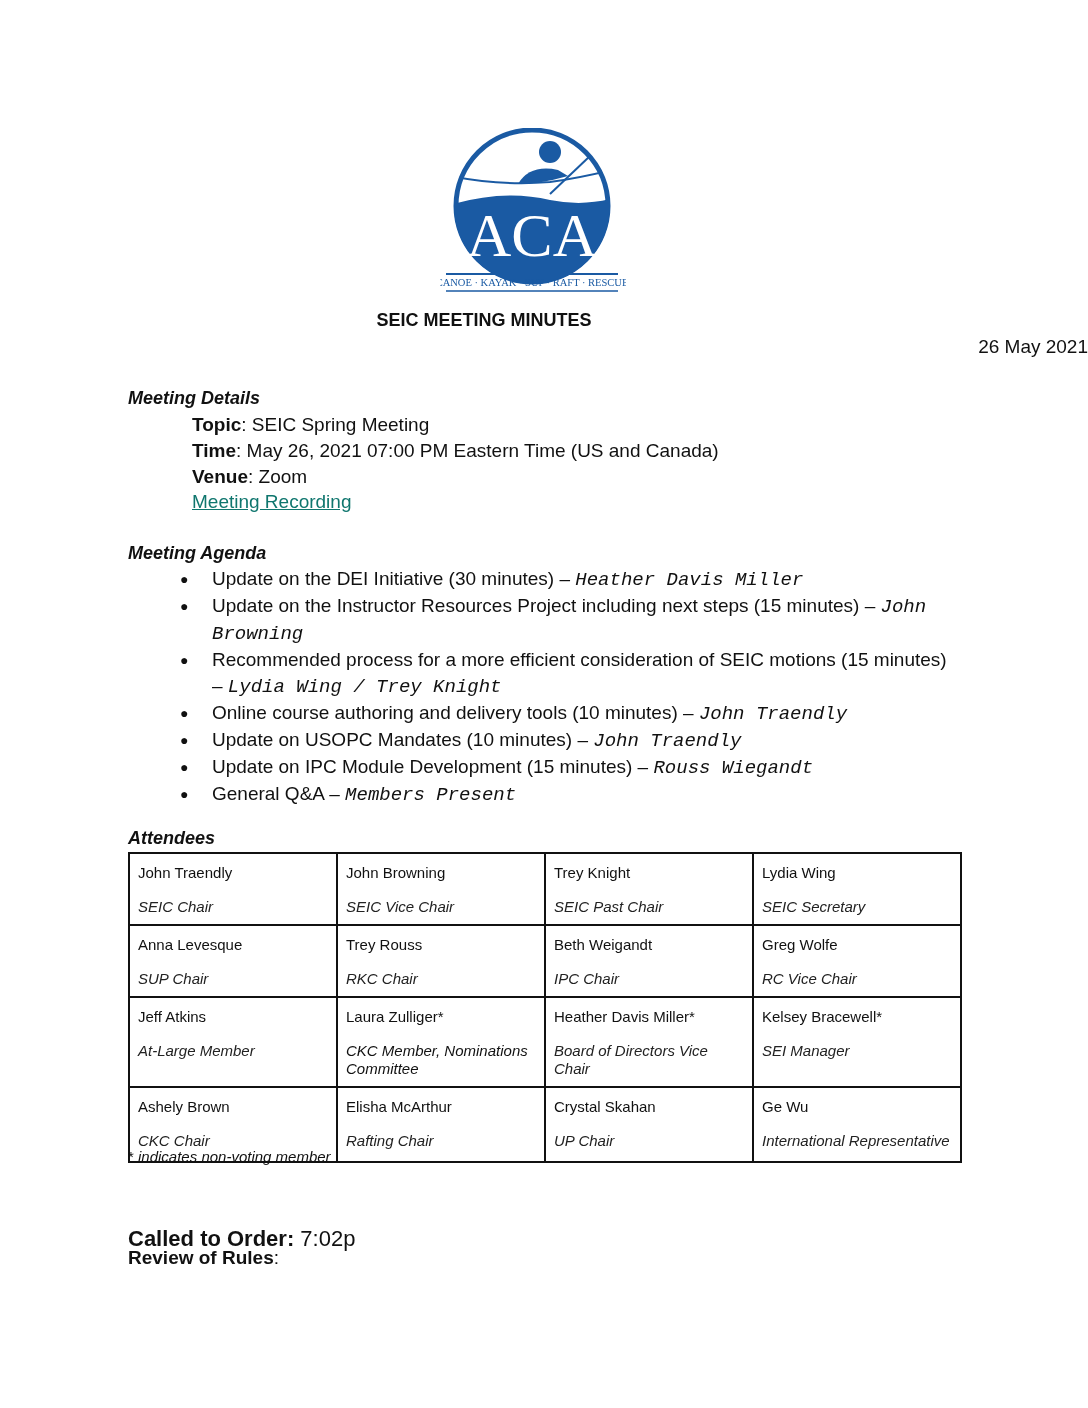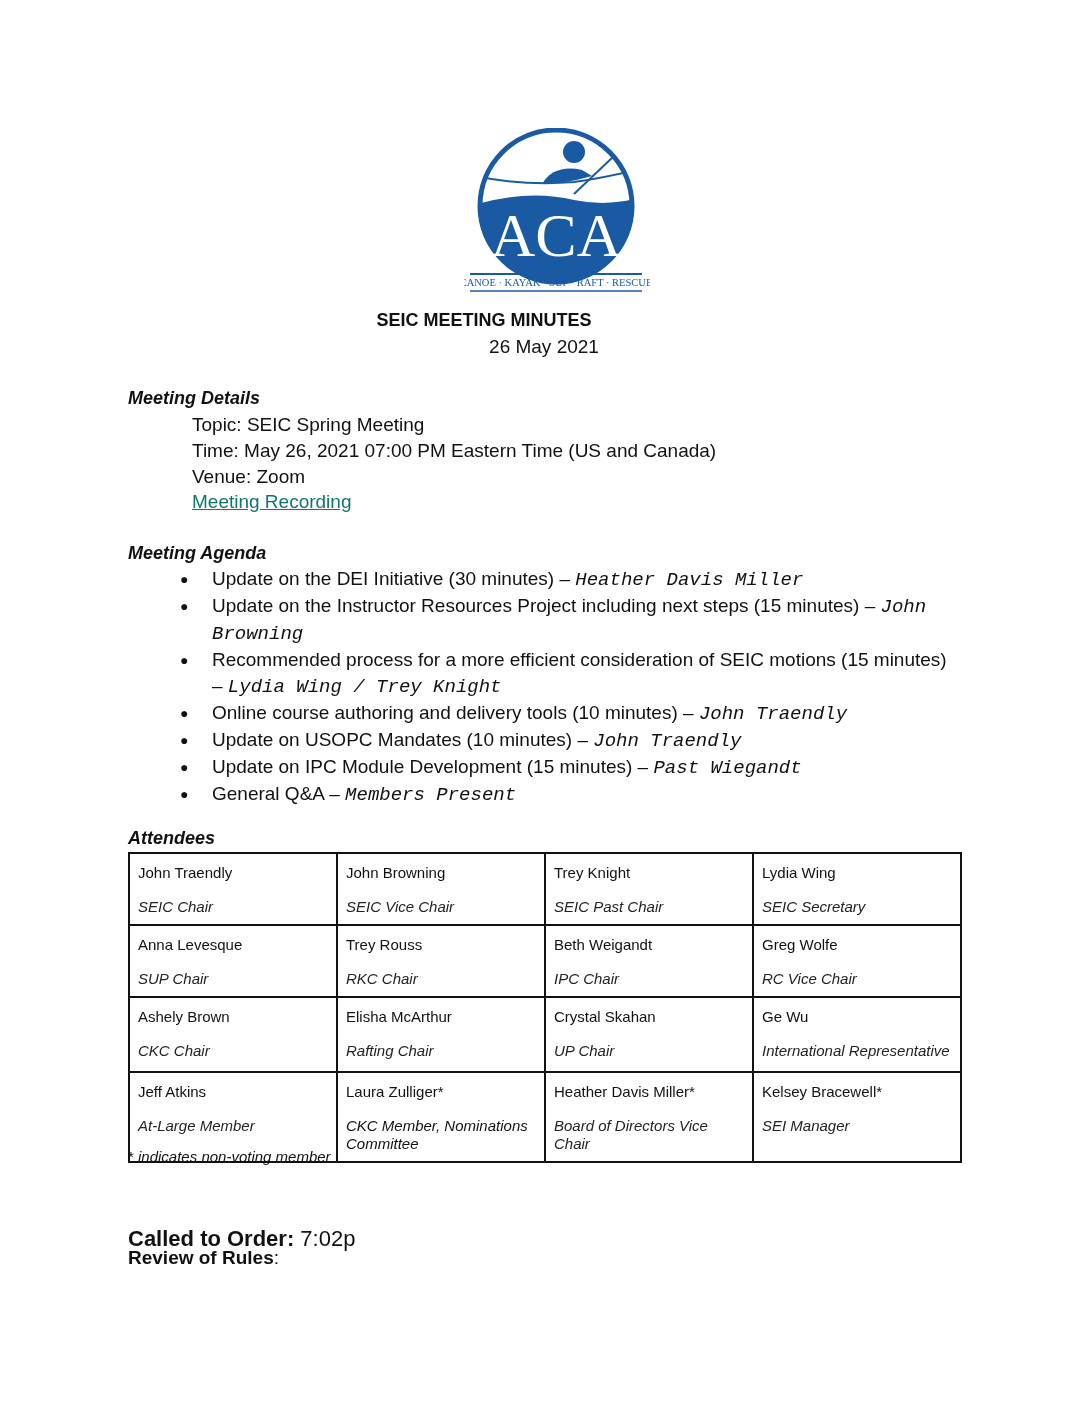--- a/index.html
+++ b/index.html
@@ -1,31 +1,31 @@
 <!DOCTYPE html>
 <html><head>
   <meta charset="utf-8">
   <style>
     html, body { margin: 0; padding: 0; background: #ffffff; }
     body {
       width: 1088px; height: 1408px; position: relative; overflow: hidden;
       font-family: "Liberation Sans", sans-serif; color: #111;
     }
-    .logo { position: absolute; left: 464px; top: 128px; width: 186px; height: 164px; text-decoration: underline; }
+    .logo { position: absolute; left: 440px; top: 128px; width: 186px; height: 164px; text-decoration: underline; }
     .title {
       position: absolute; top: 310px; left: 0; width: 968px; text-align: center;
       font-weight: bold; font-size: 18px;
     }
     .date {
-      position: absolute; top: 336px; left: 0; width: 1088px; text-align: center;
+      position: absolute; top: 336px; left: 0; width: 1088px; text-align: right;
       font-size: 19px;
     }
     .section-head { position: absolute; left: 128px; font-weight: bold; font-size: 18px; font-style: italic; }
     .detail { position: absolute; left: 192px; font-size: 19px; }
-    .detail b { font-weight: normal; }
+    .detail b { font-weight: bold; }
     .link { color: #0f766e; text-decoration: underline; }
     .agenda { position: absolute; left: 128px; top: 566px; width: 830px; margin: 0; padding: 0; list-style: none; }
     .agenda li {
       position: relative; padding-left: 84px; font-size: 19px; line-height: 26px;
     }
     .agenda li .bullet { position: absolute; left: 52px; top: 0; font-size: 14px; }
     .agenda li i { font-style: italic; font-family: Liberation Mono, monospace; }
     table.att {
       position: absolute; left: 128px; top: 852px; width: 834px;
       border-collapse: collapse; font-size: 15px; line-height: 18px;
@@ -82,21 +82,21 @@
   <span class="link">Meeting Recording</span>
 </div>
 
 <div class="section-head" style="top:543px">Meeting Agenda</div>
 <ul class="agenda">
   <li><span class="bullet">●</span><span>Update on the DEI Initiative (30 minutes) – </span><i>Heather Davis Miller</i></li>
   <li><span class="bullet">●</span><span>Update on the Instructor Resources Project including next steps (15 minutes) – </span><i>John Browning</i></li>
   <li><span class="bullet">●</span><span>Recommended process for a more efficient consideration of SEIC motions (15 minutes) – </span><i>Lydia Wing / Trey Knight</i></li>
   <li><span class="bullet">●</span><span>Online course authoring and delivery tools (10 minutes) – </span><i>John Traendly</i></li>
   <li><span class="bullet">●</span><span>Update on USOPC Mandates (10 minutes) – </span><i>John Traendly</i></li>
-  <li><span class="bullet">●</span><span>Update on IPC Module Development (15 minutes) – </span><i>Past Wiegandt</i></li>
+  <li><span class="bullet">●</span><span>Update on IPC Module Development (15 minutes) – </span><i>Rouss Wiegandt</i></li>
   <li><span class="bullet">●</span><span>General Q&amp;A – </span><i>Members Present</i></li>
 </ul>
 
 <div class="section-head" style="top:828px">Attendees</div>
 <table class="att">
   <tbody>
       <tr style="height:57px">
     <td>
           <div>John Traendly</div>
           <div class="role">SEIC Chair</div>
@@ -125,56 +125,56 @@
         </td>
     <td>
           <div>Beth Weigandt</div>
           <div class="role">IPC Chair</div>
         </td>
     <td>
           <div>Greg Wolfe</div>
           <div class="role">RC Vice Chair</div>
         </td>
   </tr>
+  <tr style="height:79px">
+    <td>
+          <div>Jeff Atkins</div>
+          <div class="role">At-Large Member</div>
+        </td>
+    <td class="dark">
+          <div>Laura Zulliger*</div>
+          <div class="role">CKC Member, Nominations Committee</div>
+        </td>
+    <td>
+          <div>Heather Davis Miller*</div>
+          <div class="role">Board of Directors Vice Chair</div>
+        </td>
+    <td>
+          <div>Kelsey Bracewell*</div>
+          <div class="role">SEI Manager</div>
+        </td>
+  </tr>
   <tr style="height:75px">
     <td>
           <div>Ashely Brown</div>
           <div class="role">CKC Chair</div>
         </td>
     <td>
           <div>Elisha McArthur</div>
           <div class="role">Rafting Chair</div>
         </td>
     <td>
           <div>Crystal Skahan</div>
           <div class="role">UP Chair</div>
         </td>
     <td>
           <div>Ge Wu</div>
           <div class="role">International Representative</div>
         </td>
   </tr>
-  <tr style="height:79px">
-    <td>
-          <div>Jeff Atkins</div>
-          <div class="role">At-Large Member</div>
-        </td>
-    <td class="dark">
-          <div>Laura Zulliger*</div>
-          <div class="role">CKC Member, Nominations Committee</div>
-        </td>
-    <td>
-          <div>Heather Davis Miller*</div>
-          <div class="role">Board of Directors Vice Chair</div>
-        </td>
-    <td>
-          <div>Kelsey Bracewell*</div>
-          <div class="role">SEI Manager</div>
-        </td>
-  </tr>
 </tbody>
   </table>
 
 <div class="footnote"><span style="font-style:normal">*</span><span> indicates non-voting member</span></div>
 
 <div class="called"><b>Called to Order:</b><span> 7:02p</span></div>
 
 <div class="review"><b>Review of Rules</b><span>:</span></div>
 
 </body></html>

